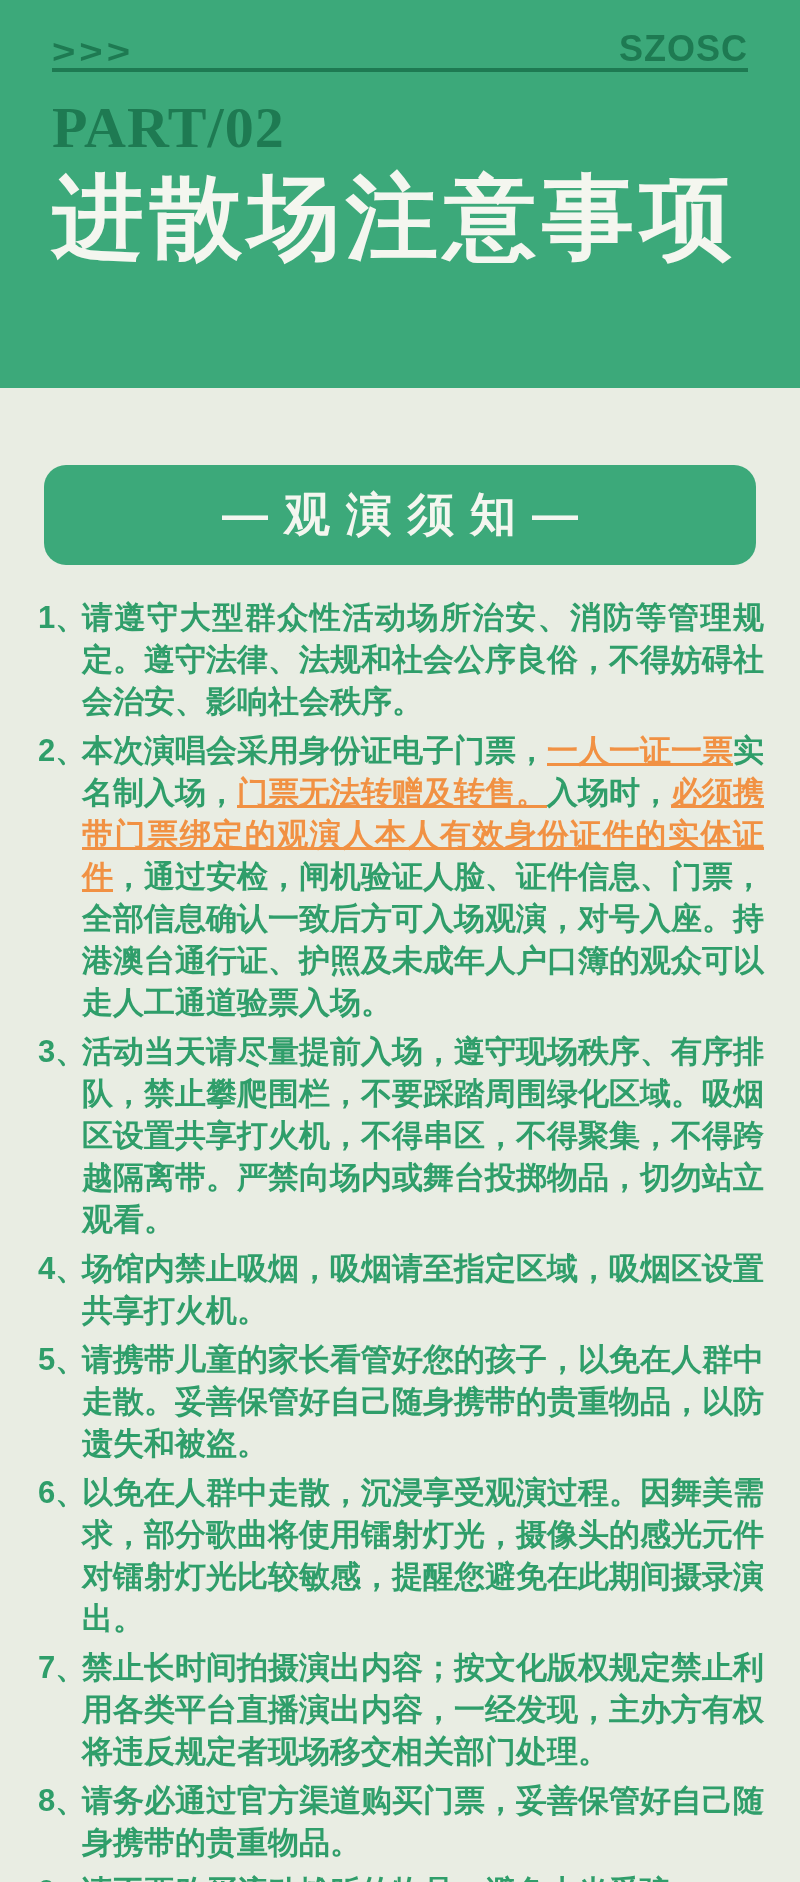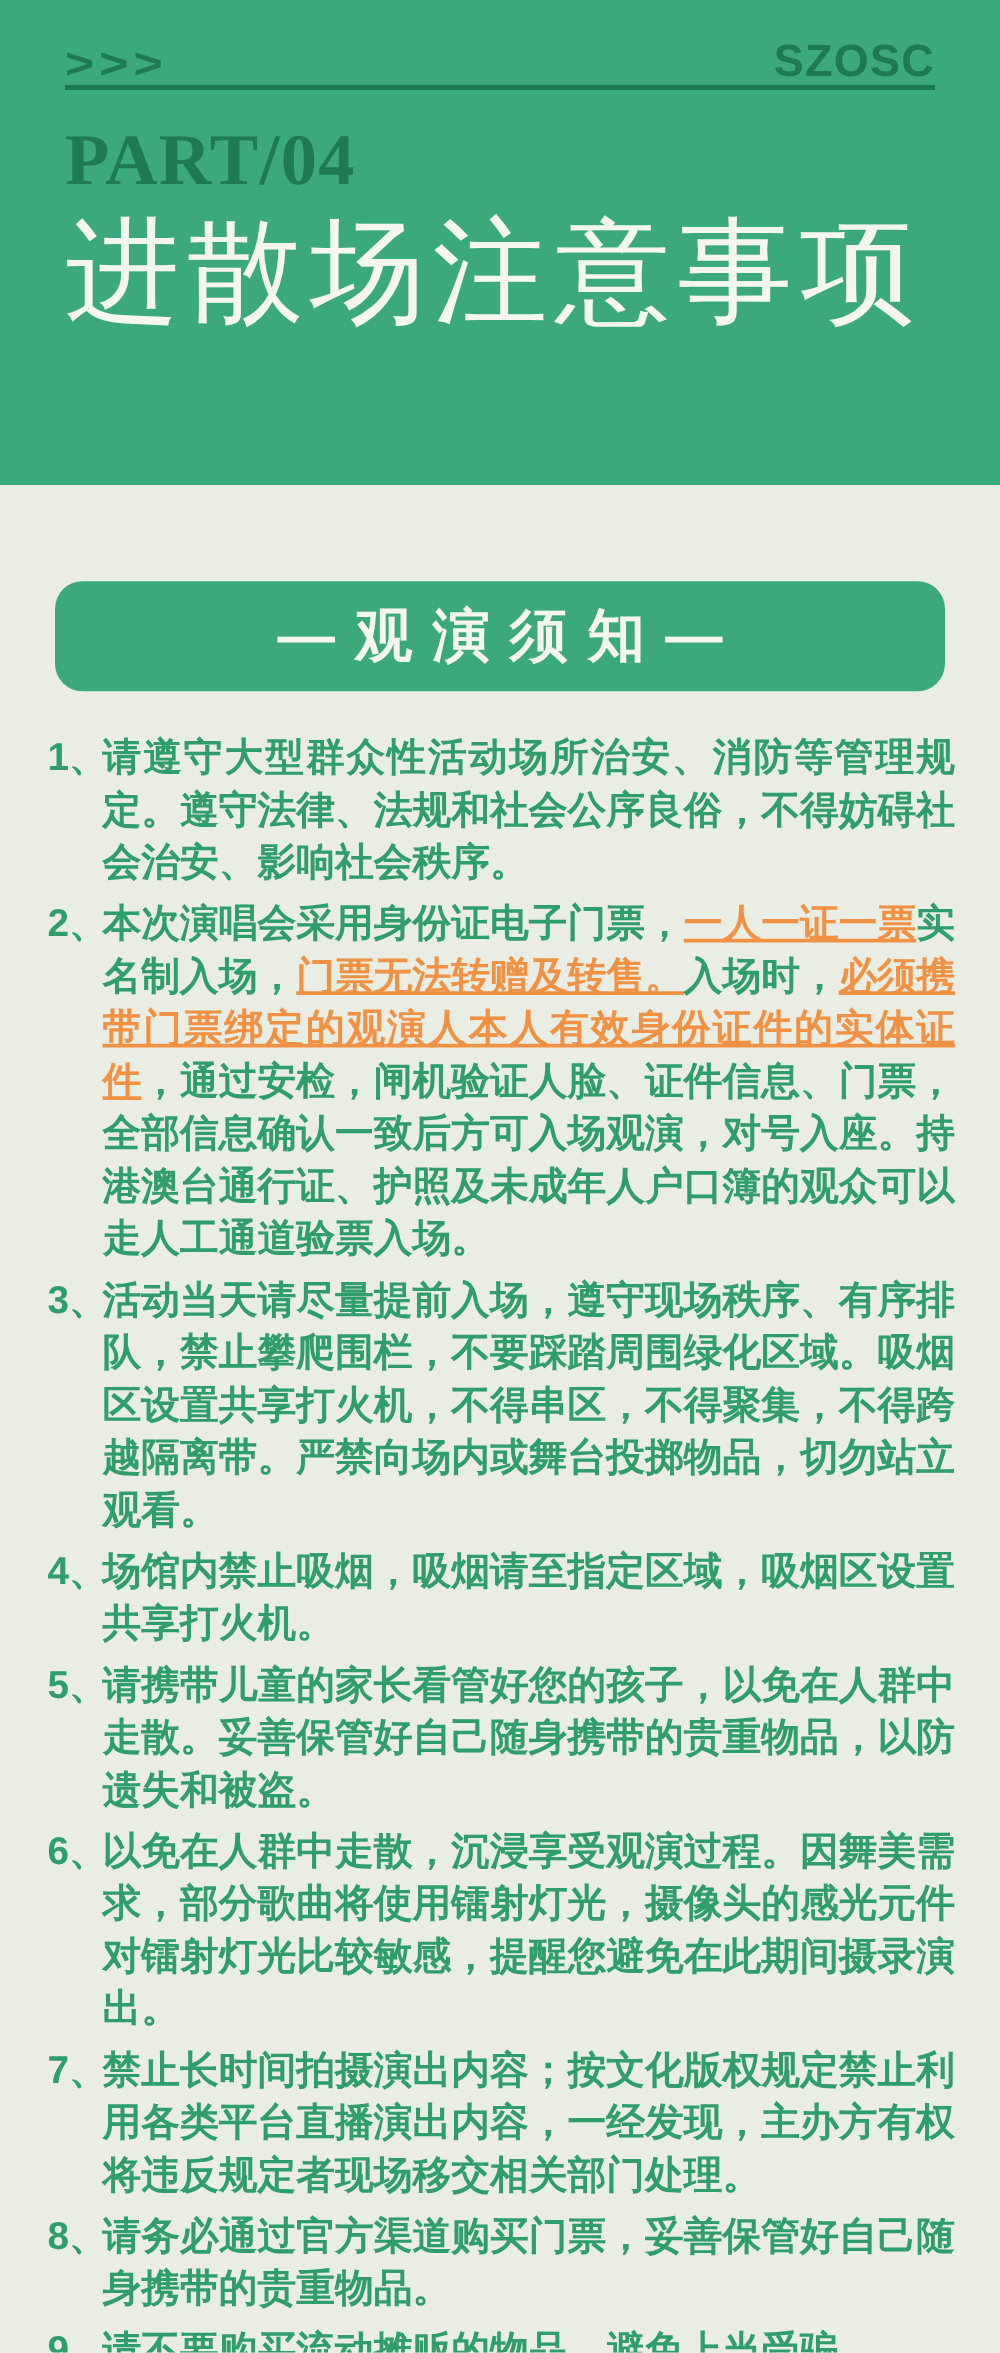--- a/index.html
+++ b/index.html
@@ -56,31 +56,31 @@
     font-family:"Liberation Serif","DejaVu Serif",serif;
     font-weight:600;
     font-size:58px;
     line-height:60px;
     color:var(--dark-green);
     letter-spacing:1px;
   }
   .big-title{
     margin-top:8px;
     font-family:"Liberation Serif","DejaVu Serif",serif;
-    font-weight:400;
+    font-weight:700;
     font-size:92px;
     line-height:104px;
     color:var(--off-white);
     letter-spacing:6px;
     white-space:nowrap;
   }
 
   
   .banner{
-    width:712px;height:88px;
+    width:712px;height:100px;
     margin:77px auto 0 auto;
     background:var(--header-green);
     border-radius:22px;
     display:flex;align-items:center;justify-content:center;
   }
   .banner-title{
     color:var(--off-white);
     font-weight:800;
     font-size:46px;
     letter-spacing:16px;
@@ -113,21 +113,21 @@
 </head>
 <body>
 
 <div class="page">
 
   <div class="header">
     <div class="header-rule-row">
       <span class="arrows">&gt;&gt;&gt;</span>
       <span class="brand">SZOSC</span>
     </div>
-    <div class="part-label">PART/04</div>
+    <div class="part-label">PART/02</div>
     <div class="big-title">进散场注意事项</div>
   </div>
 
   <div class="banner">
     <span class="banner-title">—观演须知—</span>
   </div>
 
   <div class="notice-list">
       <div class="notice-item"><span class="num">1、</span><span class="seg-green">请遵守大型群众性活动场所治安、消防等管理规定。遵守法律、法规和社会公序良俗，不得妨碍社会治安、影响社会秩序。</span></div>
       <div class="notice-item"><span class="num">2、</span><span class="seg-green">本次演唱会采用身份证电子门票，</span><span class="seg-orange">一人一证一票</span><span class="seg-green">实名制入场，</span><span class="seg-orange">门票无法转赠及转售。</span><span class="seg-green">入场时，</span><span class="seg-orange">必须携带门票绑定的观演人本人有效身份证件的实体证件</span><span class="seg-green">，通过安检，闸机验证人脸、证件信息、门票，全部信息确认一致后方可入场观演，对号入座。持港澳台通行证、护照及未成年人户口簿的观众可以走人工通道验票入场。</span></div>

